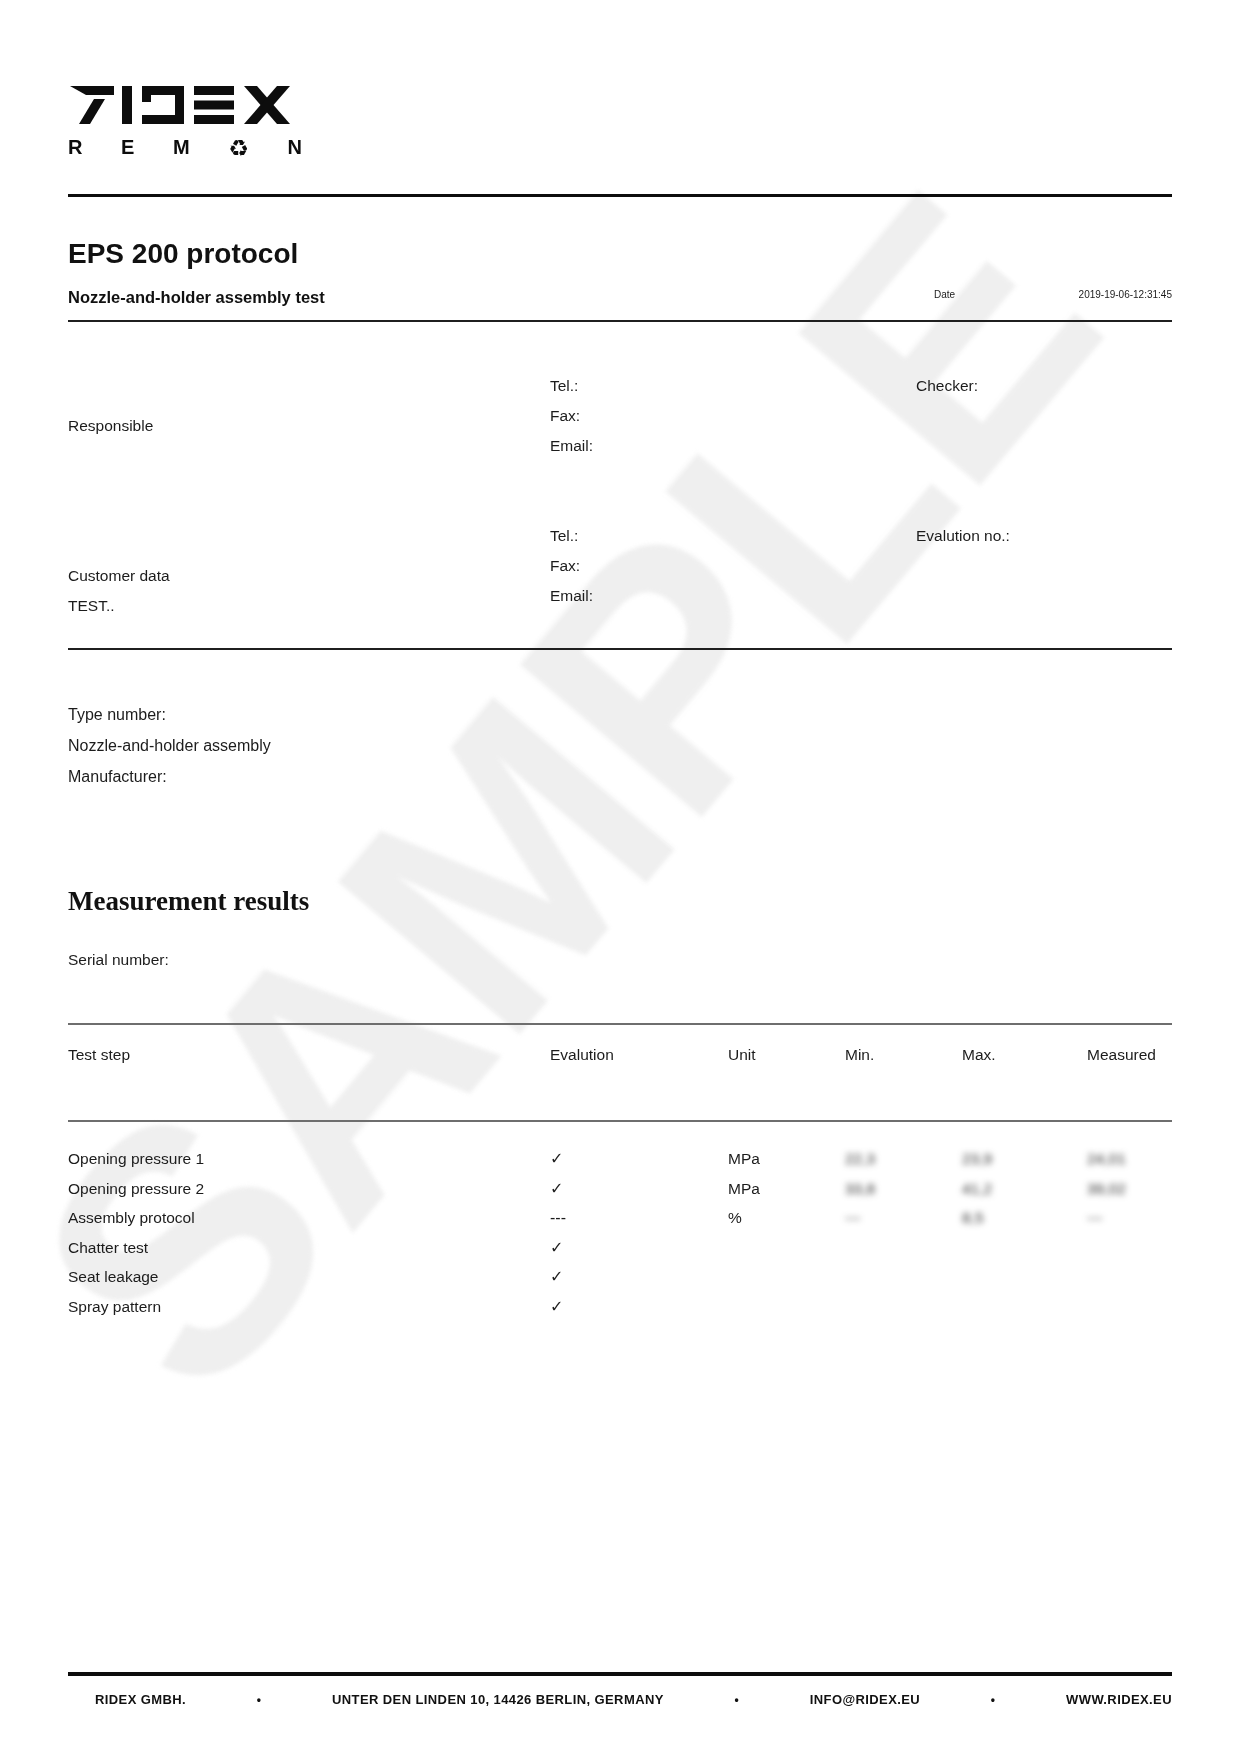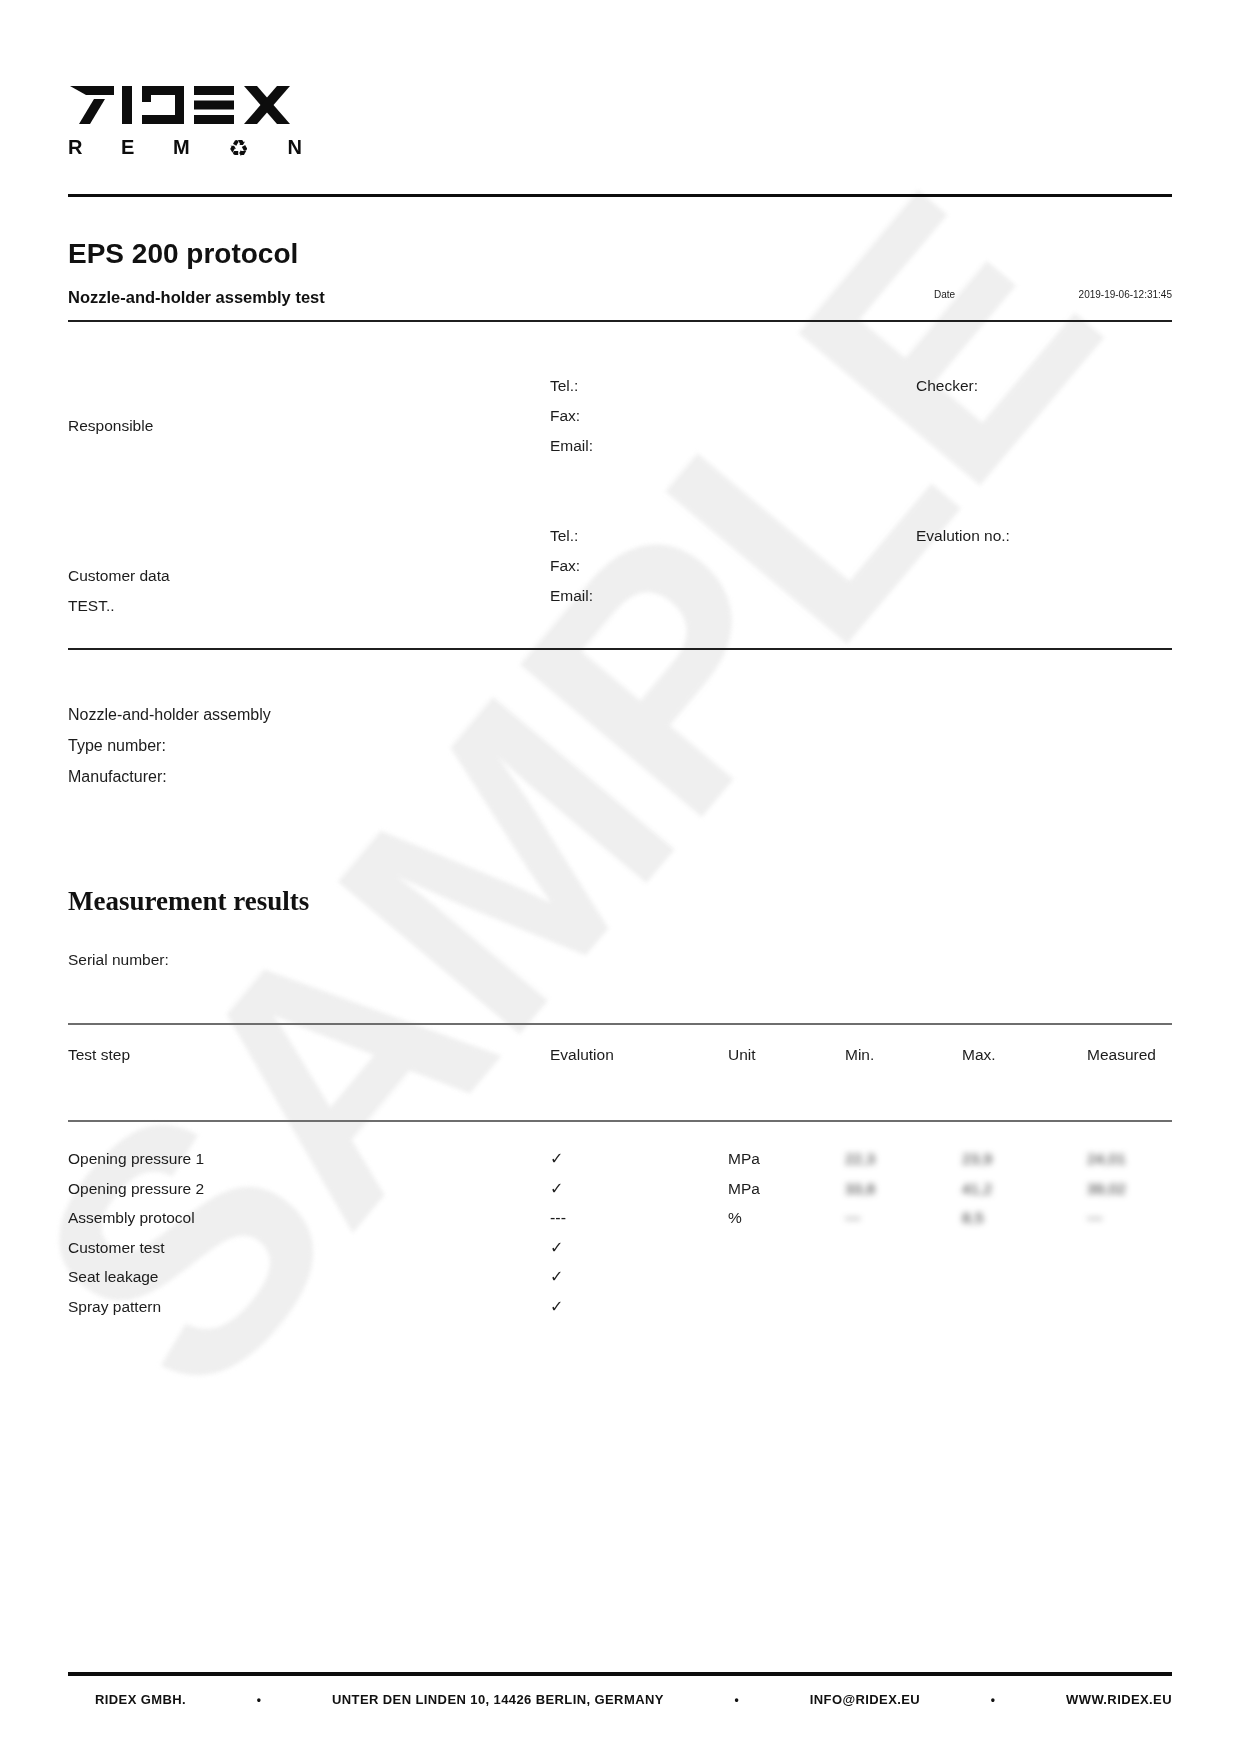--- a/index.html
+++ b/index.html
@@ -151,22 +151,22 @@
       <div>Tel.:</div>
       <div>Fax:</div>
       <div>Email:</div>
     </div>
     <div class="col-right">Evalution no.:</div>
   </div>
 
   <div class="rule rule-thin content-z" style="top:648px;"></div>
 
   <div class="layer assembly content-z">
+    <div>Type number:</div>
     <div>Nozzle-and-holder assembly</div>
-    <div>Type number:</div>
     <div>Manufacturer:</div>
   </div>
 
   <div class="layer mr-heading content-z">Measurement results</div>
   <div class="layer serial content-z">Serial number:</div>
 
   <div class="rule rule-gray content-z" style="top:1023px;"></div>
 
   <div class="layer tgrid thead content-z">
     <span>Test step</span>
@@ -198,21 +198,21 @@
       </div>
       <div class="tgrid trow">
         <span>Assembly protocol</span>
         <span class="c-eval">---</span>
         <span>%</span>
         <span class="blur">---</span>
         <span class="blur">8,5</span>
         <span class="blur">---</span>
       </div>
       <div class="tgrid trow">
-        <span>Customer test</span>
+        <span>Chatter test</span>
         <span class="c-eval">✓</span>
         <span></span>
         <span></span>
         <span></span>
         <span></span>
       </div>
       <div class="tgrid trow">
         <span>Seat leakage</span>
         <span class="c-eval">✓</span>
         <span></span>

